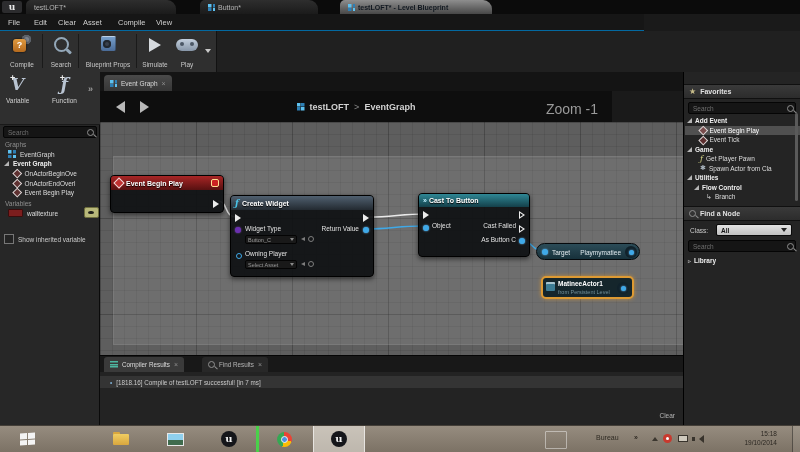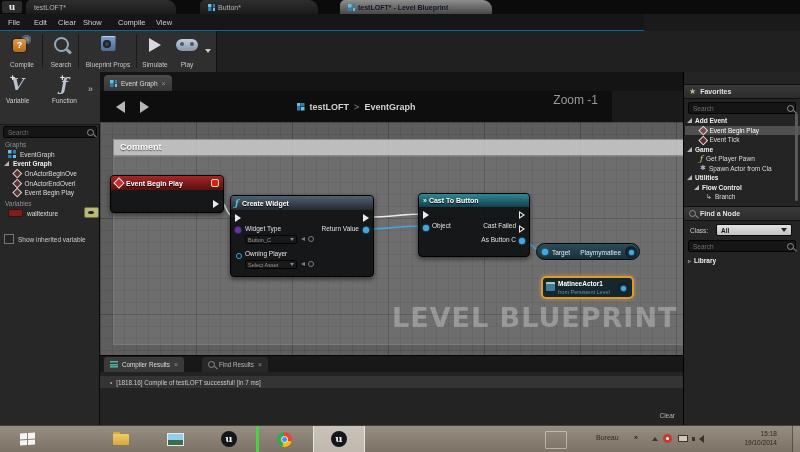--- a/index.html
+++ b/index.html
@@ -102,21 +102,21 @@
   .closex{font-size:7px;color:#8e8e8e}
   #navbar{position:absolute;left:100px;top:91px;width:512px;height:31px;background:#0e0e0e;
           display:flex;align-items:center}
   .nav-arrow{width:0;height:0;border-top:6px solid transparent;border-bottom:6px solid transparent;position:absolute}
   .nav-back{left:16px;border-right:9px solid #b8b8b8}
   .nav-fwd{left:40px;border-left:9px solid #b8b8b8}
   #crumb{position:absolute;left:0;right:0;top:0;height:31px;display:flex;align-items:center;
          justify-content:center;gap:5px}
   #crumb .c{font-size:9px;font-weight:bold;color:#d2d2d2}
   #crumb .s{font-size:9px;color:#8a8a8a}
-  #zoomlbl{position:absolute;right:14px;top:2px;font-size:12px;color:#9a9a9a}
+  #zoomlbl{position:absolute;right:14px;top:10px;font-size:14px;color:#9a9a9a}
 
   #canvas{position:absolute;left:100px;top:122px;width:583px;height:233px;overflow:hidden;
           background-color:#5e5e5e;
           background-image:
             linear-gradient(rgba(0,0,0,.16) 1px,transparent 1px),
             linear-gradient(90deg,rgba(0,0,0,.16) 1px,transparent 1px),
             linear-gradient(rgba(0,0,0,.07) 1px,transparent 1px),
             linear-gradient(90deg,rgba(0,0,0,.07) 1px,transparent 1px);
           background-size:96px 96px,96px 96px,12px 12px,12px 12px}
   #comment-hdr{position:absolute;left:13px;top:17px;width:575px;height:17px;
@@ -254,21 +254,21 @@
   <div class="wtab active" style="left:340px;width:152px">
     <span class="bpicon" style="width:7px;height:7px;flex-basis:7px"></span>
     <span class="nw">testLOFT* - Level Blueprint</span>
   </div>
 </div>
 
 <div id="menubar">
   <span class="menu-item" style="left:8px">File</span>
   <span class="menu-item" style="left:34px">Edit</span>
   <span class="menu-item" style="left:58px">Clear</span>
-  <span class="menu-item" style="left:83px">Show</span>
+  <span class="menu-item" style="left:83px">Asset</span>
   <span class="menu-item" style="left:118px">Compile</span>
   <span class="menu-item" style="left:156px">View</span>
 </div>
 
 <div id="toolbar">
   <div id="tb-group"></div>
   <div class="tbtn" style="left:2px;width:40px">
     <span class="ic-compile">
       <i class="gear-b"></i>
         <i class="q-badge">?</i>
@@ -366,23 +366,21 @@
   <div id="crumb">
     <span class="bpicon"></span>
     <span class="c">testLOFT</span>
     <span class="s">&gt;</span>
     <span class="c">EventGraph</span>
   </div>
   <span id="zoomlbl">Zoom -1</span>
 </div>
 
 <div id="canvas">
-  <div id="comment-hdr">Comment</div>
   <div id="comment-body"></div>
-  <div id="watermark">LEVEL BLUEPRINT</div>
 
   <svg width="583" height="233" style="position:absolute;left:0;top:0">
     <path d="M118,79 C128,79 124,95 136,95" stroke="#e9e9e9" stroke-width="1.5" fill="none"></path>
     <path d="M268,95 C294,95 300,92 326,92" stroke="#e9e9e9" stroke-width="1.5" fill="none"></path>
     <path d="M265,107 C290,107 298,104 323,104" stroke="#3fa9e8" stroke-width="1.4" fill="none"></path>
     <path d="M421,118 C431,118 433,129 442,129" stroke="#3fa9e8" stroke-width="1.4" fill="none"></path>
   </svg>
 
   <div class="node" style="left:10px;top:53px;width:112px;height:36px">
     <div class="node-hdr hdr-red">

